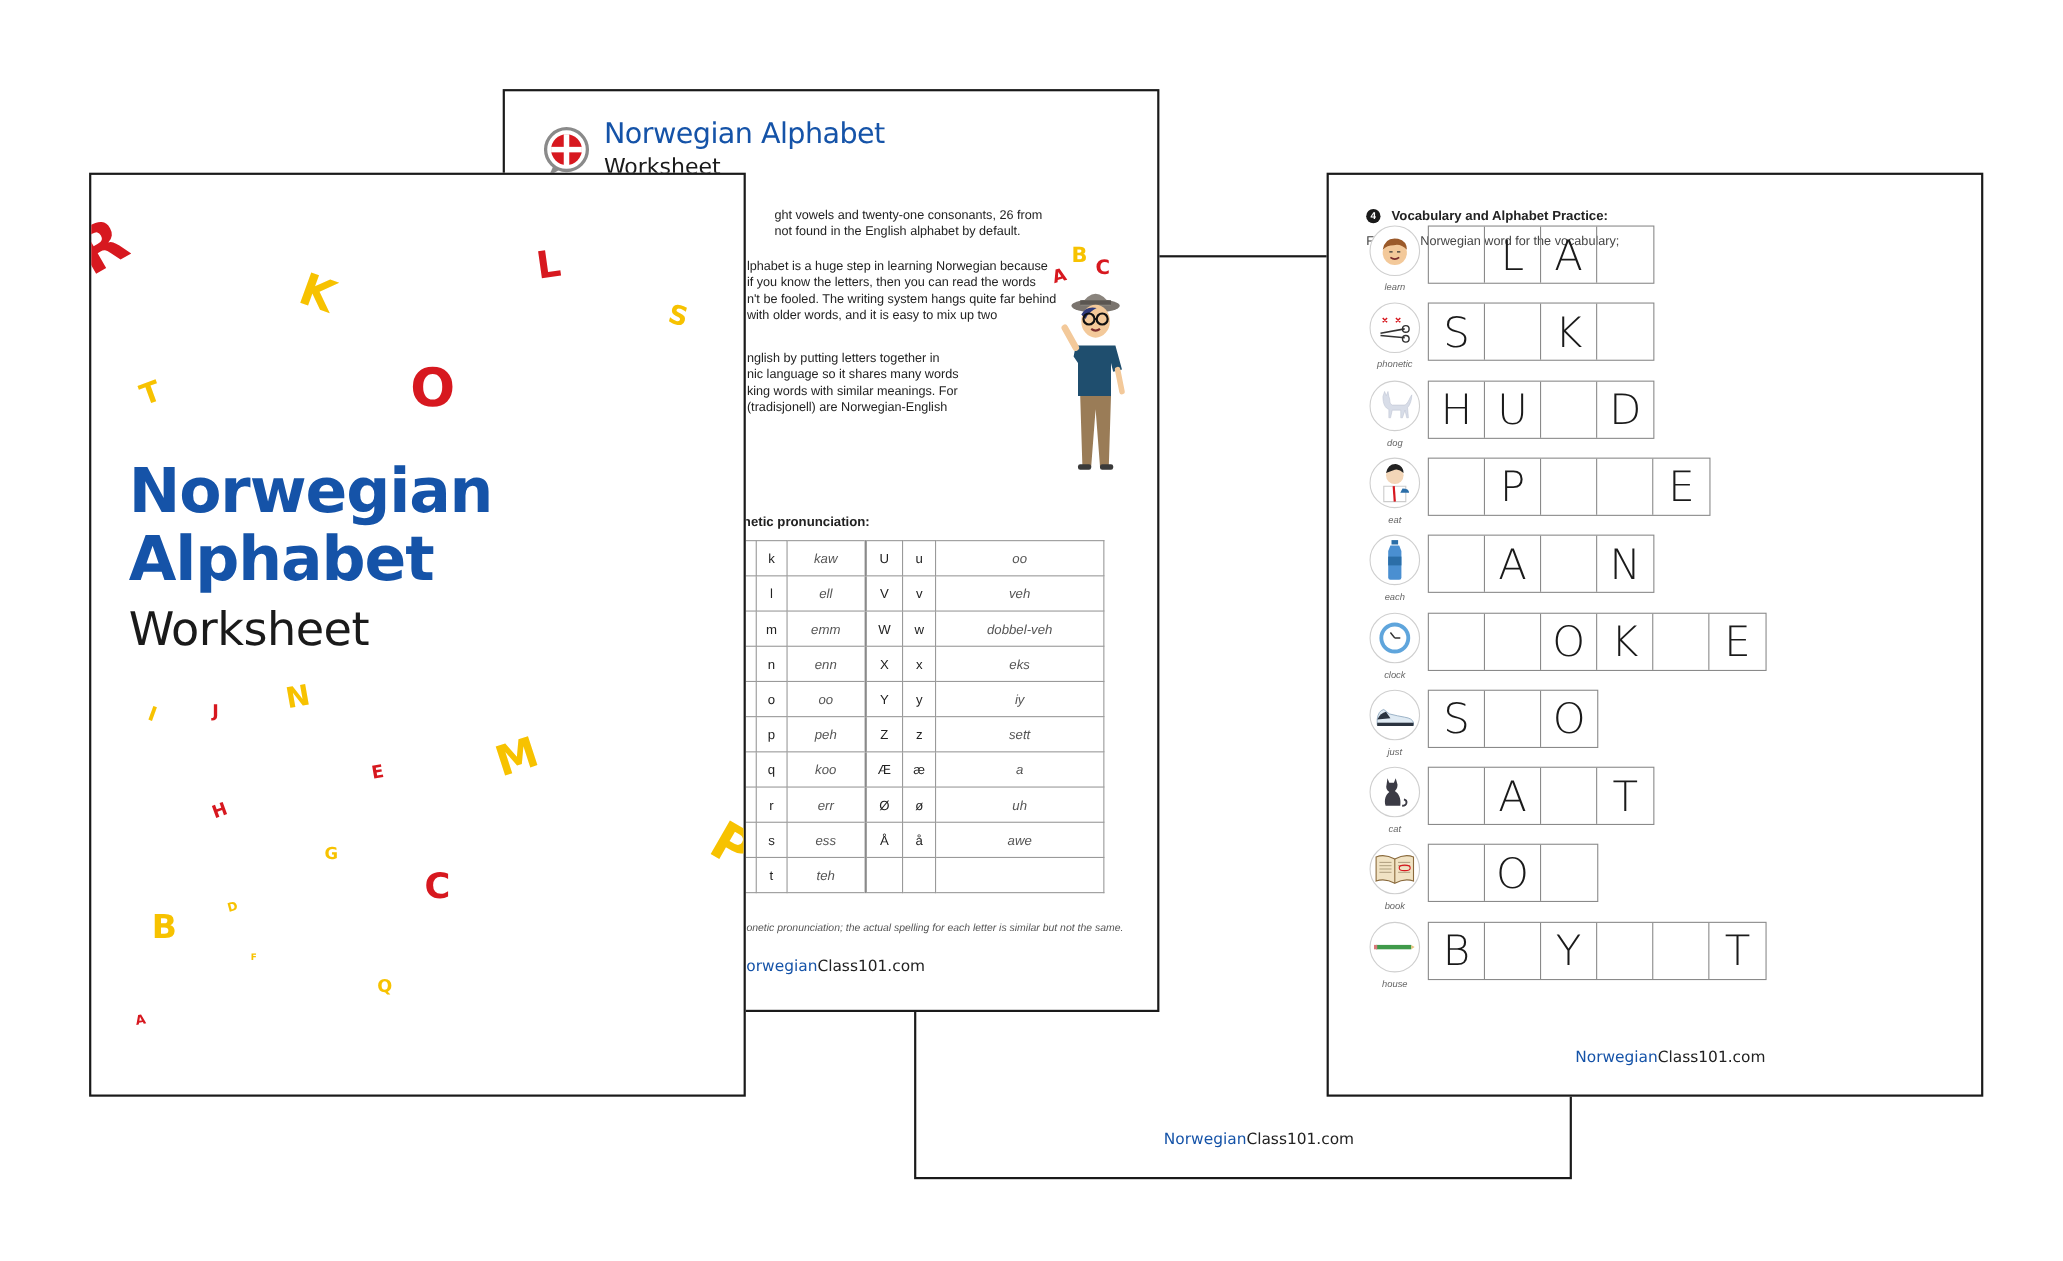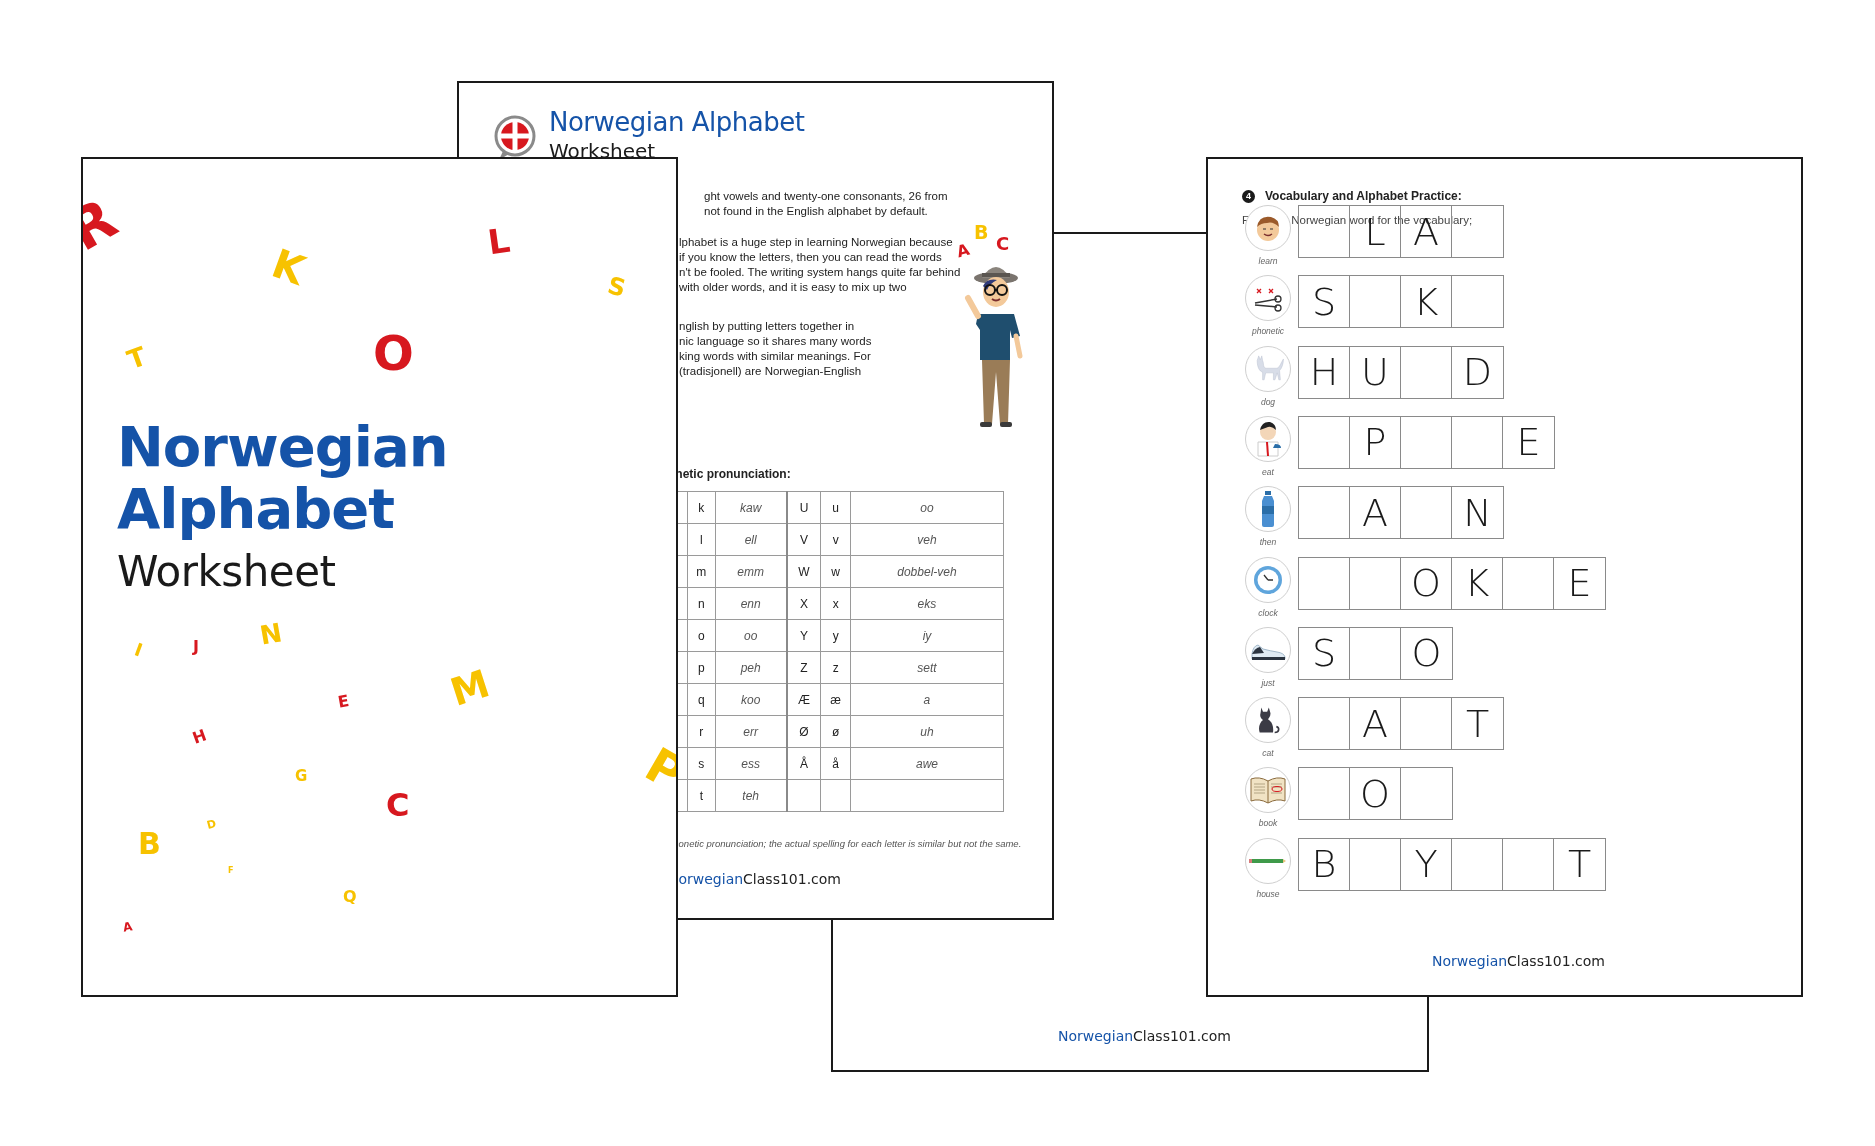--- a/index.html
+++ b/index.html
@@ -362,21 +362,21 @@
       </div>
       <div class="vocab-row" style="top: 327.2px;">
         <div style="position: relative;">
           <div class="vicon">
             <svg width="20" height="38" viewBox="0 0 20 38">
               <rect x="7" y="1" width="6" height="4" fill="#2b6ea8"></rect>
               <path d="M6 6 h8 l2 5 v24 q0 2 -2 2 h-8 q-2 0 -2 -2 v-24z" fill="#4a8fd1"></path>
               <rect x="4" y="16" width="12" height="8" fill="#2b6ea8"></rect>
             </svg>
           </div>
-          <div class="vlabel">then</div>
+          <div class="vlabel">each</div>
         </div>
         <div class="boxes">
           <div class="box"></div>
           <div class="box">A</div>
           <div class="box"></div>
           <div class="box">N</div>
         </div>
       </div>
       <div class="vocab-row" style="top: 397.5px;">
         <div style="position: relative;">

